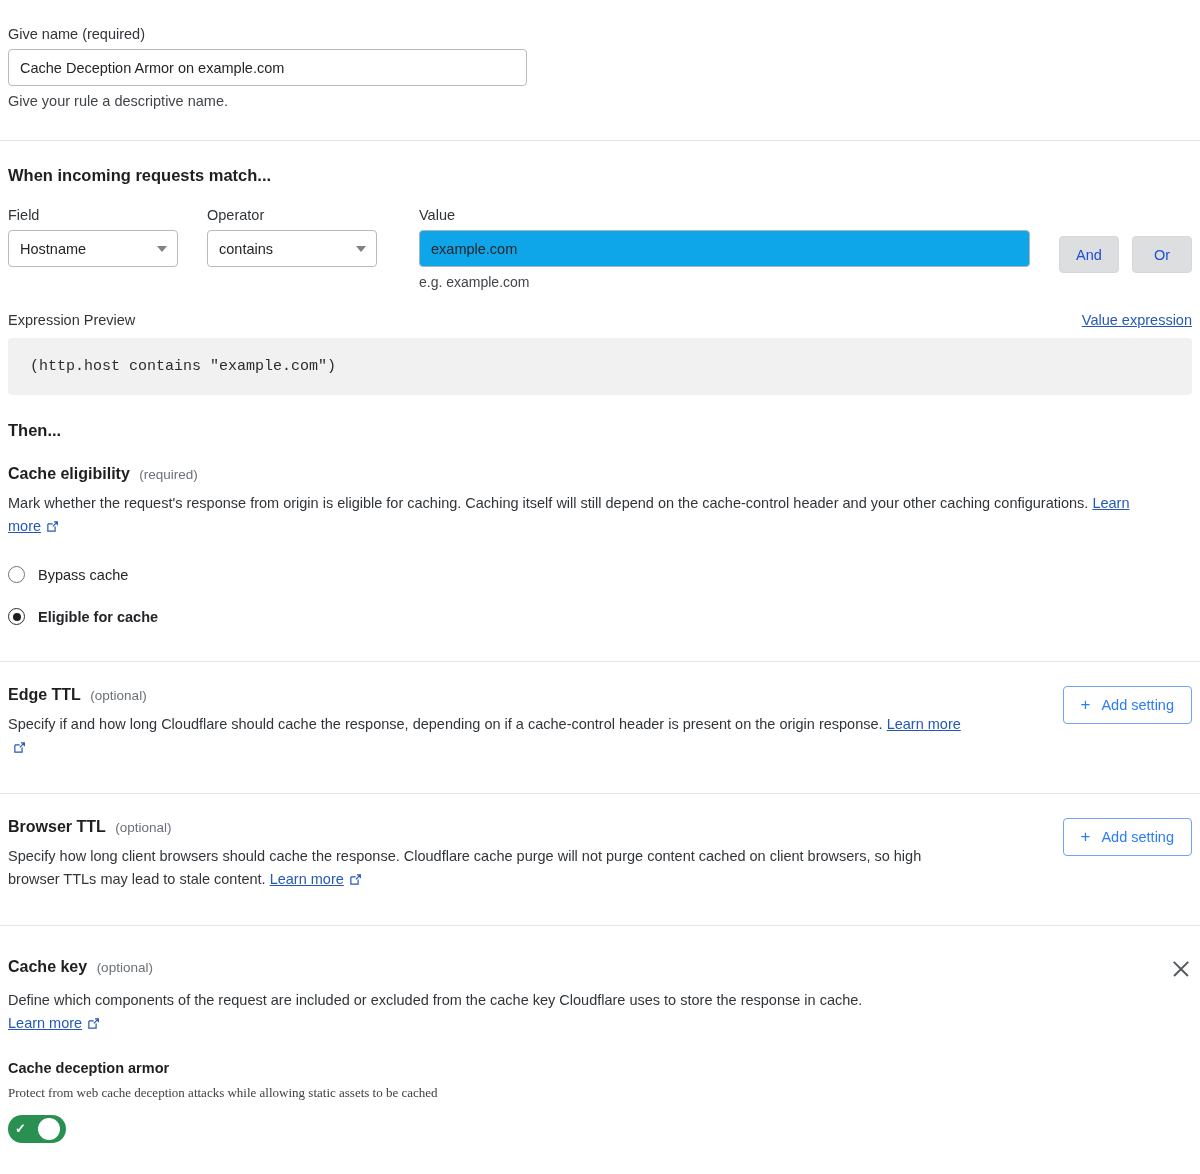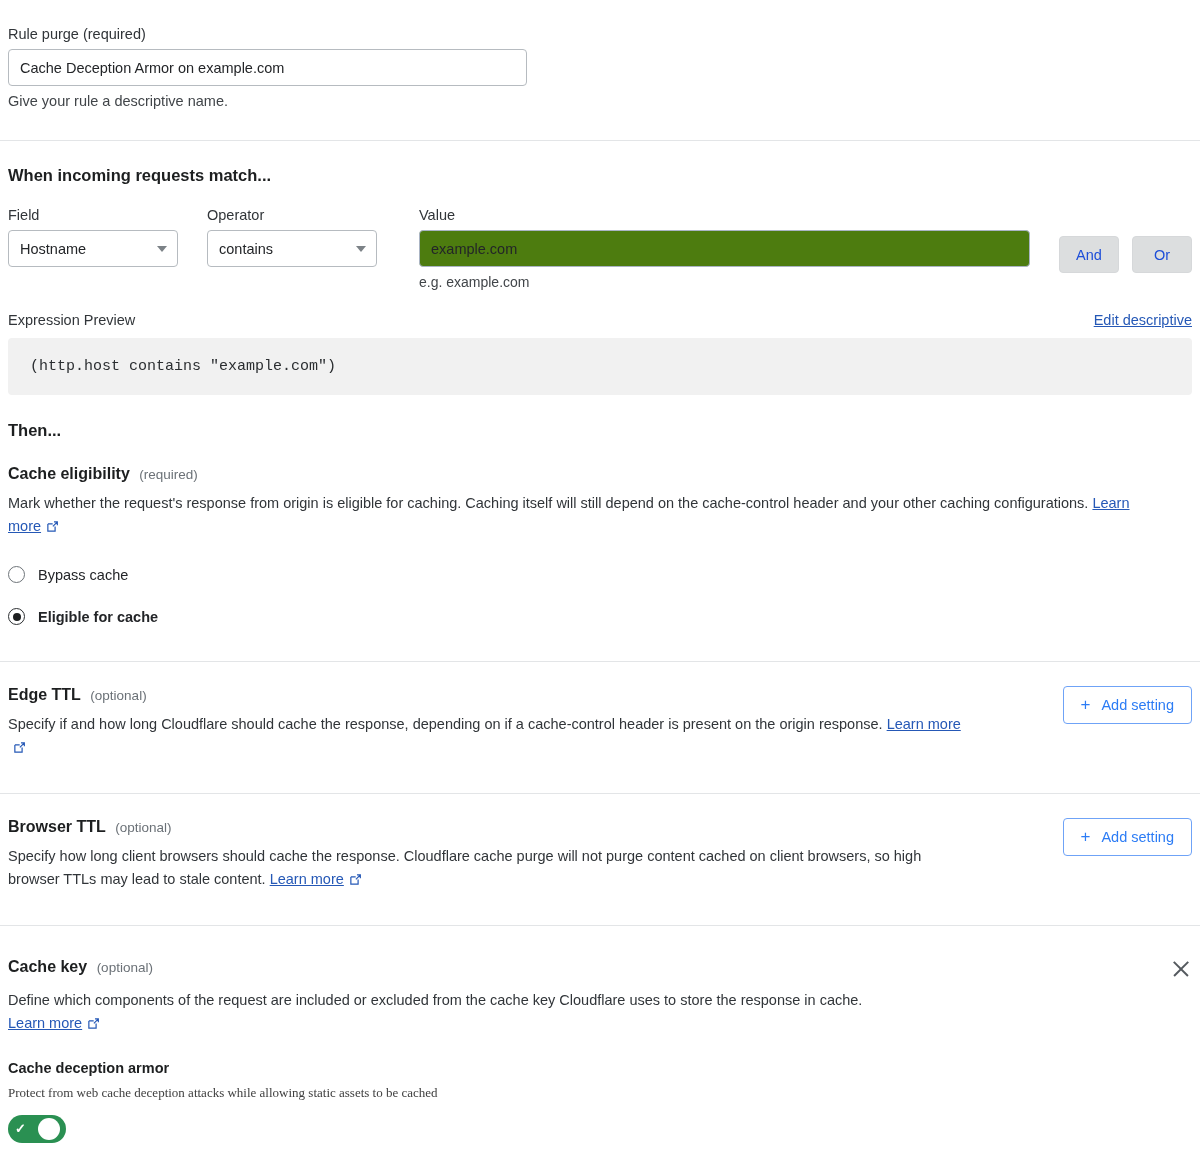--- a/index.html
+++ b/index.html
@@ -100,21 +100,21 @@
     border-right: 5px solid transparent;
     border-top: 6px solid #7c8287;
     margin-left: 10px;
     flex: none;
   }
 
   .value-input {
     height: 37px;
     border: 1px solid #aab4c4;
     border-radius: 4px;
-    background: #4d7c0f;
+    background: #0ea5e9;
     font-size: 14.5px;
     color: #232528;
     padding: 8px 11px;
     display: flex;
     align-items: center;
     flex: 1;
   }
 
   .btn-gray {
     height: 37px;
@@ -258,21 +258,21 @@
     margin-top: 32px;
   }
 </style>
 </head>
 <body>
 
 <div class="page">
 
 
   <div style="margin-top:26px;">
-    <div class="field-label">Rule purge (required)</div>
+    <div class="field-label">Give name (required)</div>
     <div class="text-input" placeholder="Rule name">Cache Deception Armor on example.com</div>
     <div class="helper">Give your rule a descriptive name.</div>
   </div>
 
   <div class="divider" style="margin-top:31px;"></div>
 
   <div class="section-head" style="margin-top:25px;">When incoming requests match...</div>
 
   <div style="display:flex; gap:29px; margin-top:22px; align-items:flex-start;">
 
@@ -302,21 +302,21 @@
 
     <div style="display:flex; gap:13px; margin-top:29px;">
       <div class="btn-gray">And</div>
       <div class="btn-gray">Or</div>
     </div>
   </div>
 
   <div style="margin-top:22px;">
     <div class="expr-row">
       <span class="expr-label">Expression Preview</span>
-      <span class="link" style="font-size:14.5px;">Edit descriptive</span>
+      <span class="link" style="font-size:14.5px;">Value expression</span>
     </div>
     <div class="expr-box">(http.host contains "example.com")</div>
   </div>
 
   <div class="section-head" style="margin-top:26px;">Then...</div>
 
   <div style="margin-top:25px;">
     <div>
       <span class="sub-head">Cache eligibility</span>
       <span class="optional-tag">(required)</span>

